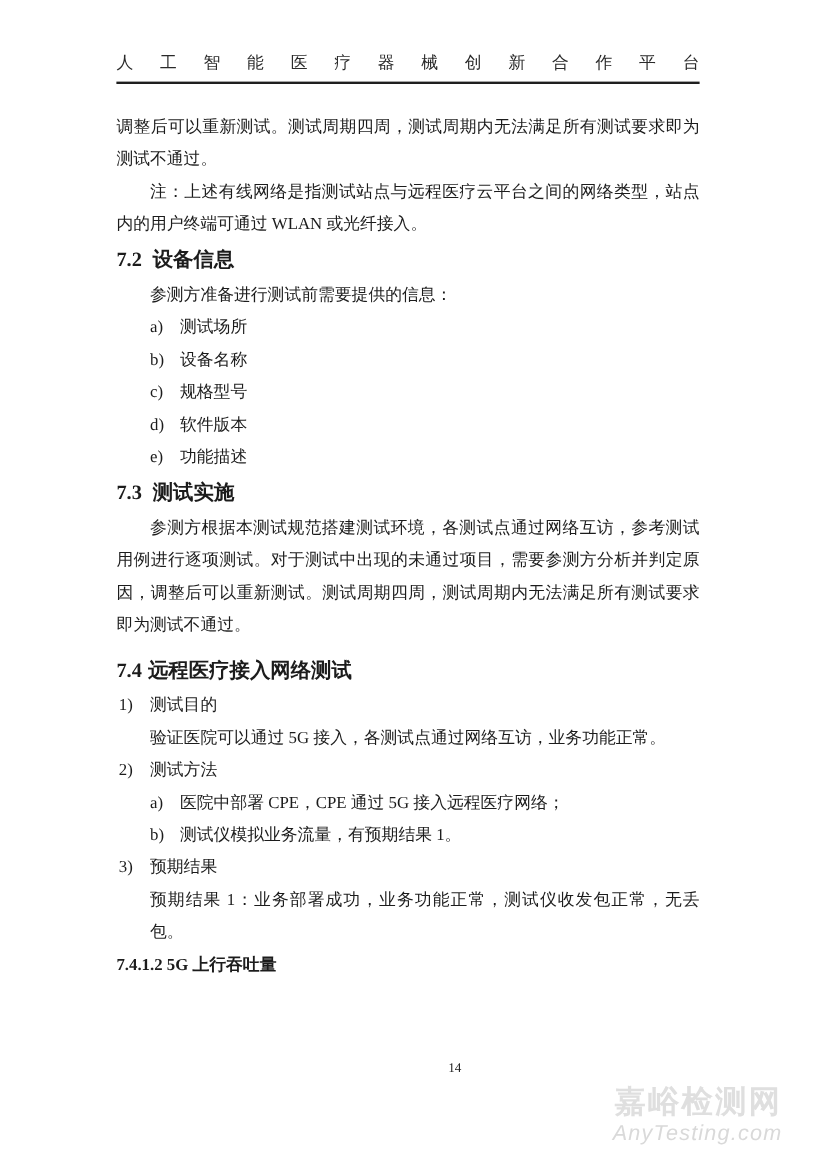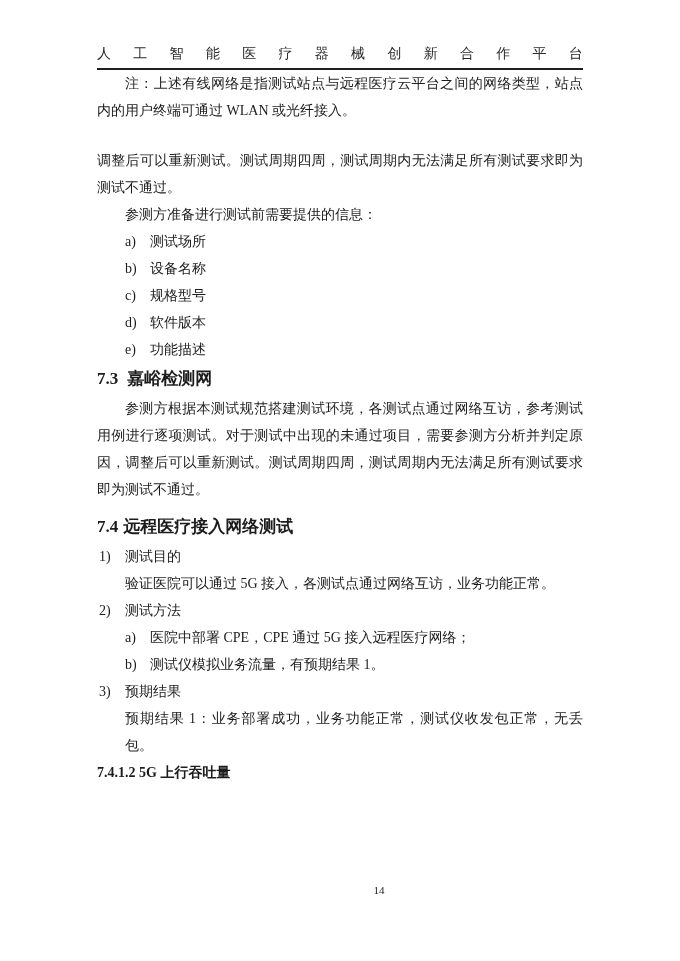--- a/index.html
+++ b/index.html
@@ -130,24 +130,27 @@
           <span>械</span>
           <span>创</span>
           <span>新</span>
           <span>合</span>
           <span>作</span>
           <span>平</span>
           <span>台</span>
         </div>
     </div>
 
+    <p class="para first">调整后可以重新测试。测试周期四周，测试周期内无法满足所有测试要求即为测试不通过。</p>
+
     <p class="para indent2">注：上述有线网络是指测试站点与远程医疗云平台之间的网络类型，站点内的用户终端可通过 WLAN 或光纤接入。</p>
 
-    <p class="para first">调整后可以重新测试。测试周期四周，测试周期内无法满足所有测试要求即为测试不通过。</p>
-
+    <div class="h2">
+      <span class="secnum">7.2</span><span>设备信息</span>
+    </div>
 
     <p class="para indent2">参测方准备进行测试前需要提供的信息：</p>
 
     <div class="li-letter">
       <span class="marker">a)</span>
       <span>测试场所</span>
     </div>
     <div class="li-letter">
       <span class="marker">b)</span>
       <span>设备名称</span>
@@ -159,21 +162,21 @@
     <div class="li-letter">
       <span class="marker">d)</span>
       <span>软件版本</span>
     </div>
     <div class="li-letter">
       <span class="marker">e)</span>
       <span>功能描述</span>
     </div>
 
     <div class="h2">
-      <span class="secnum">7.3</span><span>嘉峪检测网</span>
+      <span class="secnum">7.3</span><span>测试实施</span>
     </div>
 
     <p class="para indent2">参测方根据本测试规范搭建测试环境，各测试点通过网络互访，参考测试用例进行逐项测试。对于测试中出现的未通过项目，需要参测方分析并判定原因，调整后可以重新测试。测试周期四周，测试周期内无法满足所有测试要求即为测试不通过。</p>
 
     <div class="h2 tight gap-top">
       <span class="secnum">7.4</span><span>远程医疗接入网络测试</span>
     </div>
 
 
     <div class="li-num">
@@ -201,13 +204,17 @@
       <span>预期结果</span>
     </div>
     <p class="li-body">预期结果 1：业务部署成功，业务功能正常，测试仪收发包正常，无丢包。</p>
 
     <div class="h3">7.4.1.2 5G 上行吞吐量</div>
 
   </div>
 
   <div class="page-number">14</div>
 
+  <div class="watermark">
+    <div class="wm-cn">嘉峪检测网</div>
+    <div class="wm-en">AnyTesting.com</div>
+  </div>
 </div>
 
 </body></html>

